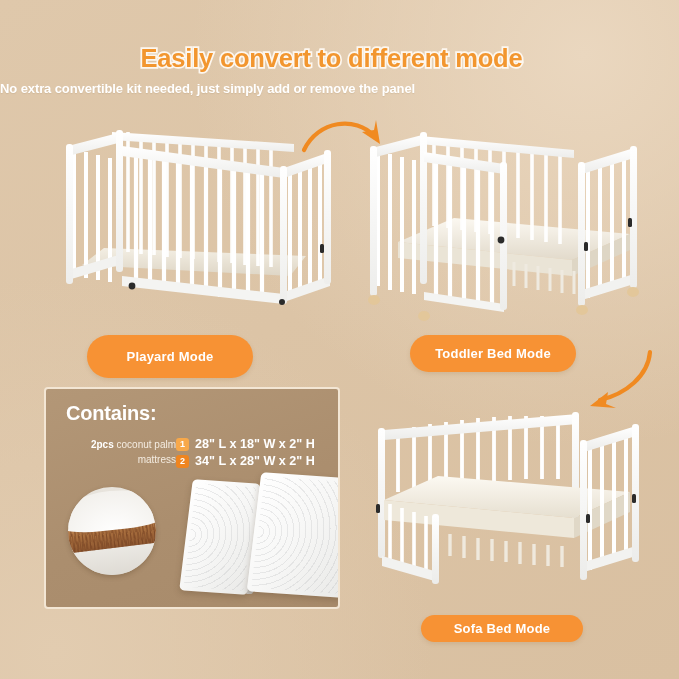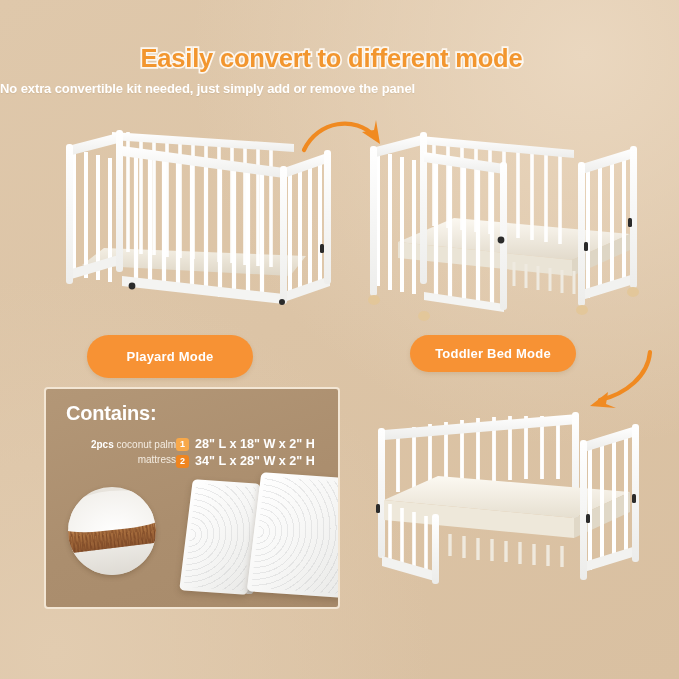--- a/index.html
+++ b/index.html
@@ -372,20 +372,21 @@
     <rect x="216" y="44" width="7" height="140" rx="3" fill="url(#wfC)"></rect>
     <rect x="268" y="28" width="7" height="138" rx="3" fill="url(#wfC)"></rect>
 
     <rect x="12" y="108" width="4" height="9" rx="1.5" fill="#2b2b2b"></rect>
     <rect x="222" y="118" width="4" height="9" rx="1.5" fill="#2b2b2b"></rect>
     <rect x="268" y="98" width="4" height="9" rx="1.5" fill="#2b2b2b"></rect>
   </svg>
 
   <div class="pill" id="pill-playard">Playard Mode</div>
   <div class="pill" id="pill-toddler">Toddler Bed Mode</div>
+  <div class="pill" id="pill-sofa">Sofa Bed Mode</div>
 
   <div id="contains">
     <div id="contains-title">Contains:</div>
 
     <div id="mattress-desc">
       <b>2pcs</b>
       <span>coconut palm mattress</span>
     </div>
 
     <div class="dim-row" id="dim-1">

